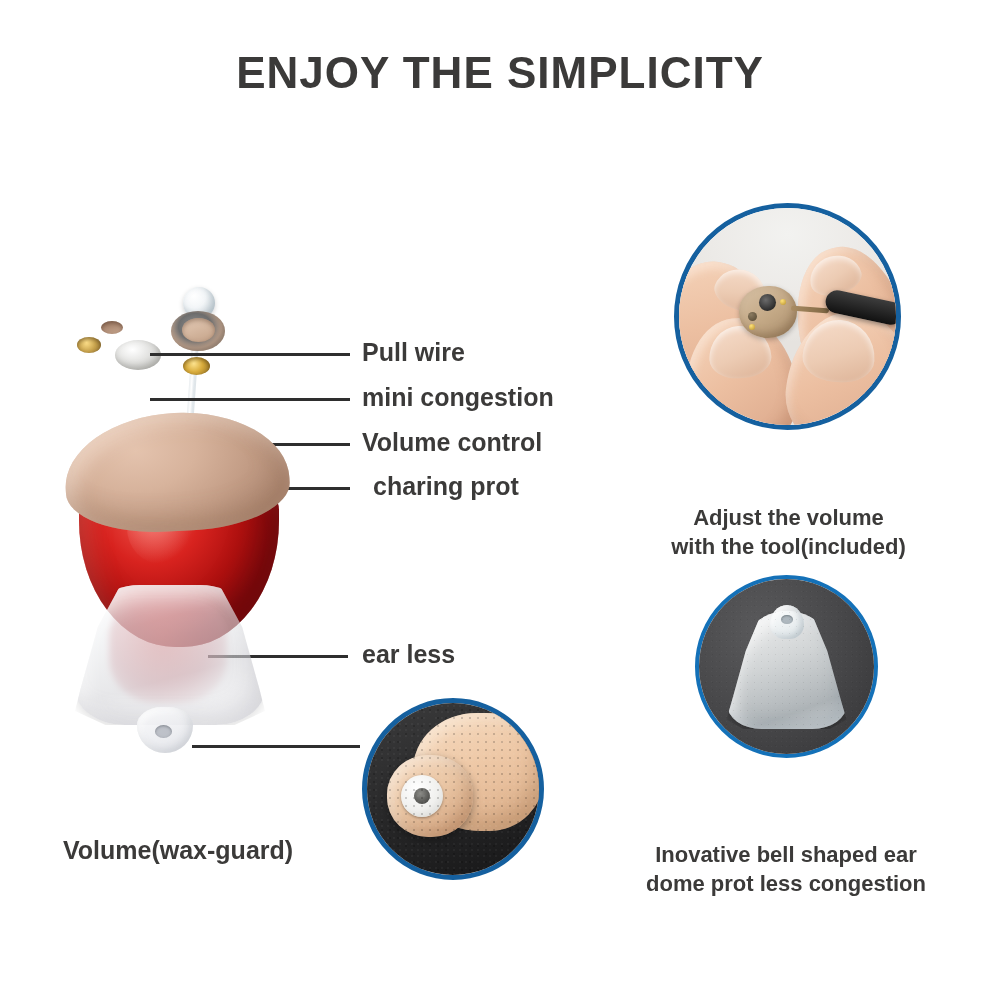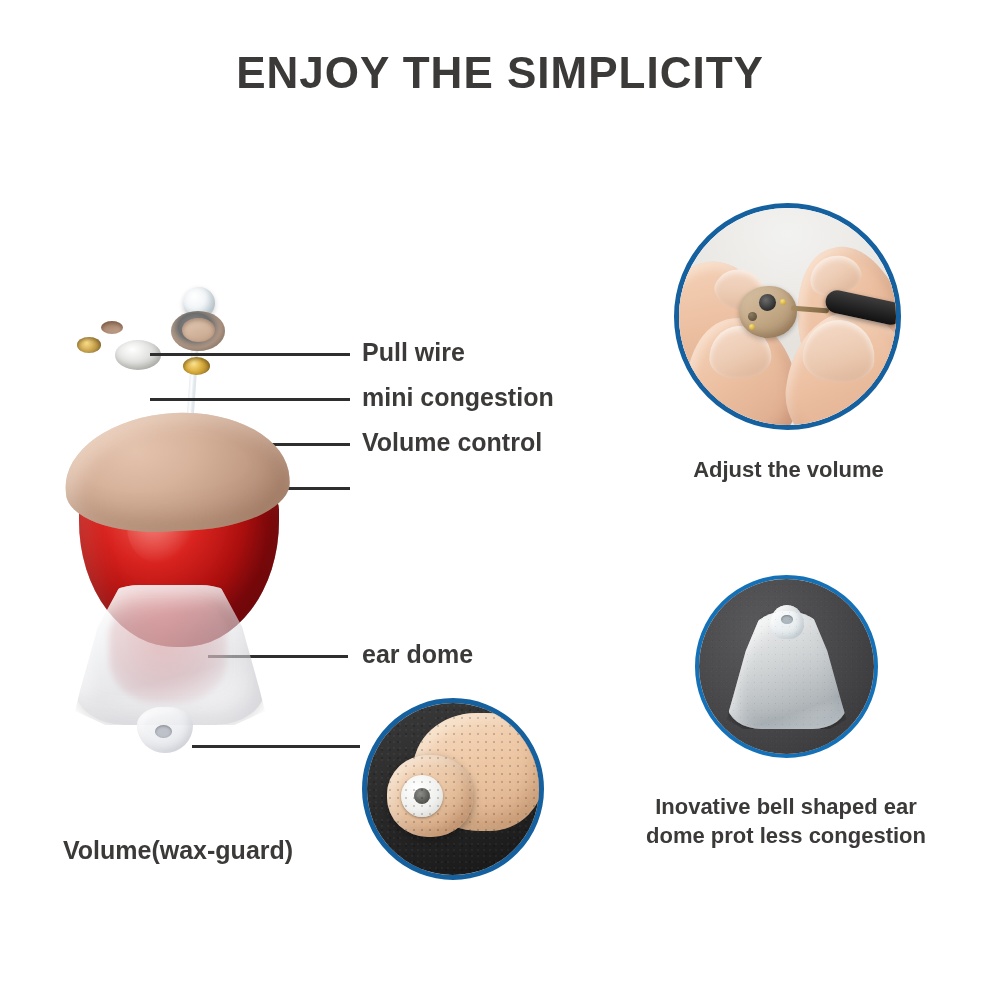--- a/index.html
+++ b/index.html
@@ -32,20 +32,21 @@
     color:#3b3a39;
     white-space:nowrap;
   }
   .caption{
     position:absolute;
     font-size:22px;
     font-weight:bold;
     color:#3b3a39;
     text-align:center;
     line-height:1.33;
+    margin-top:48px;
   }
 
   
   .leader{
     position:absolute;
     height:3px;
     background:#2e2e2e;
   }
 
   
@@ -337,22 +338,23 @@
   <div class="leader" style="left:205px;top:487px;width:145px;"></div>
   <div class="leader" style="left:208px;top:655px;width:140px;"></div>
   <div class="leader" style="left:192px;top:745px;width:168px;"></div>
 
   <div class="label" style="left:362px;top:338px;">Pull wire</div>
 
   <div class="label" style="left:362px;top:383px;">mini congestion</div>
 
   <div class="label" style="left:362px;top:428px;">Volume control</div>
 
-
-  <div class="label" style="left:362px;top:640px;">ear dome</div>
+  <div class="label" style="left:373px;top:472px;">charing prot</div>
+
+  <div class="label" style="left:362px;top:640px;">ear less</div>
 
   <div class="label" style="left:63px;top:836px;">Volume(wax-guard)</div>
 
   <div class="circle blue" style="left:674px;top:203px;width:227px;height:227px;">
     <div class="photo-hands">
 
       <div class="finger" style="left:-36px;top:52px;width:118px;height:158px;transform:rotate(18deg);"></div>
       <div class="nail" style="left:36px;top:62px;width:52px;height:40px;transform:rotate(22deg);"></div>
       <div class="finger" style="left:6px;top:110px;width:112px;height:132px;transform:rotate(-6deg);"></div>
       <div class="nail" style="left:30px;top:118px;width:62px;height:52px;transform:rotate(-4deg);"></div>
@@ -369,20 +371,21 @@
         <div class="gold" style="left:41px;top:13px;width:6px;height:6px;"></div>
       </div>
 
       <div class="tool-tip" style="left:112px;top:99px;width:38px;transform:rotate(4deg);"></div>
       <div class="tool" style="left:146px;top:88px;width:78px;height:23px;transform:rotate(12deg);"></div>
     </div>
   </div>
 
   <div class="caption" style="left:636px;top:455px;width:305px;">
     <div>Adjust the volume</div>
+    <div>with the tool(included)</div>
   </div>
 
   <div class="circle blue-thin" style="left:695px;top:575px;width:183px;height:183px;">
     <div class="photo-dark">
       <div class="bell"></div>
       <div class="bell-stem" style="top:26px;"></div>
       <div class="bell-hole" style="top:36px;"></div>
     </div>
   </div>
 

